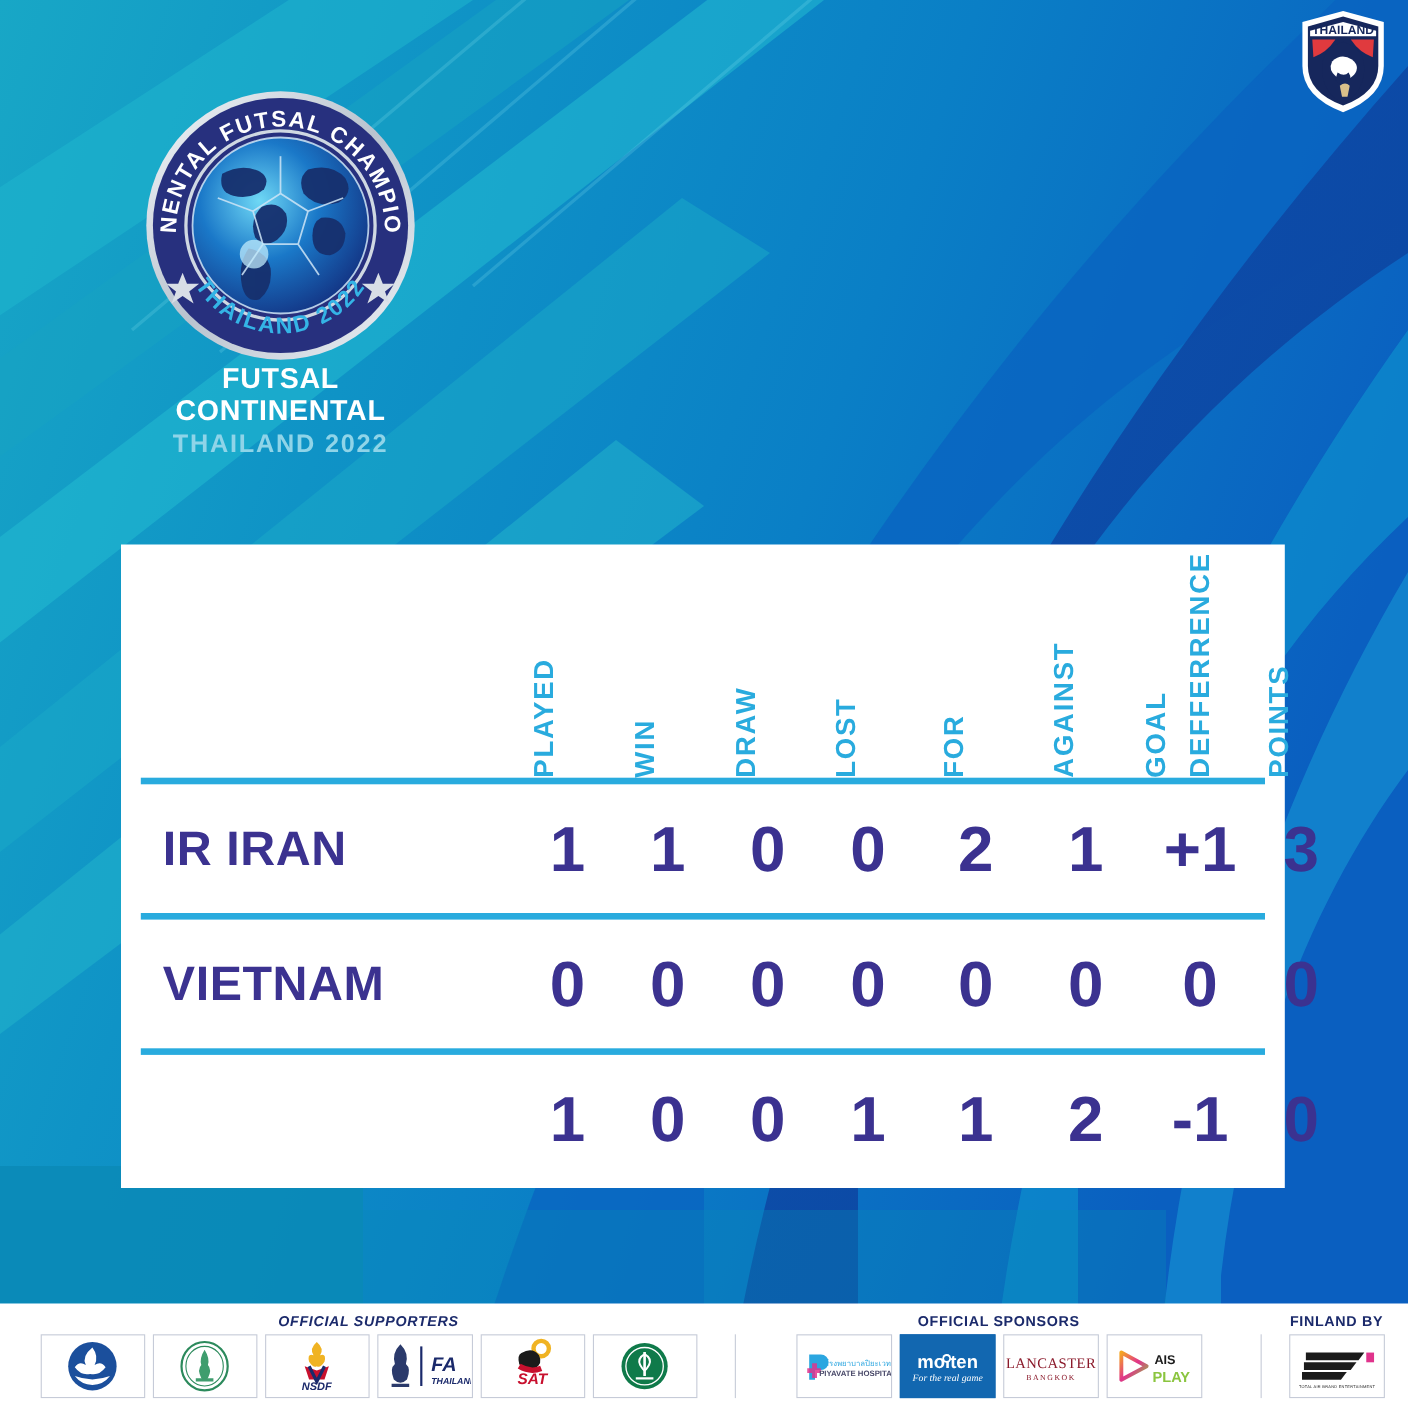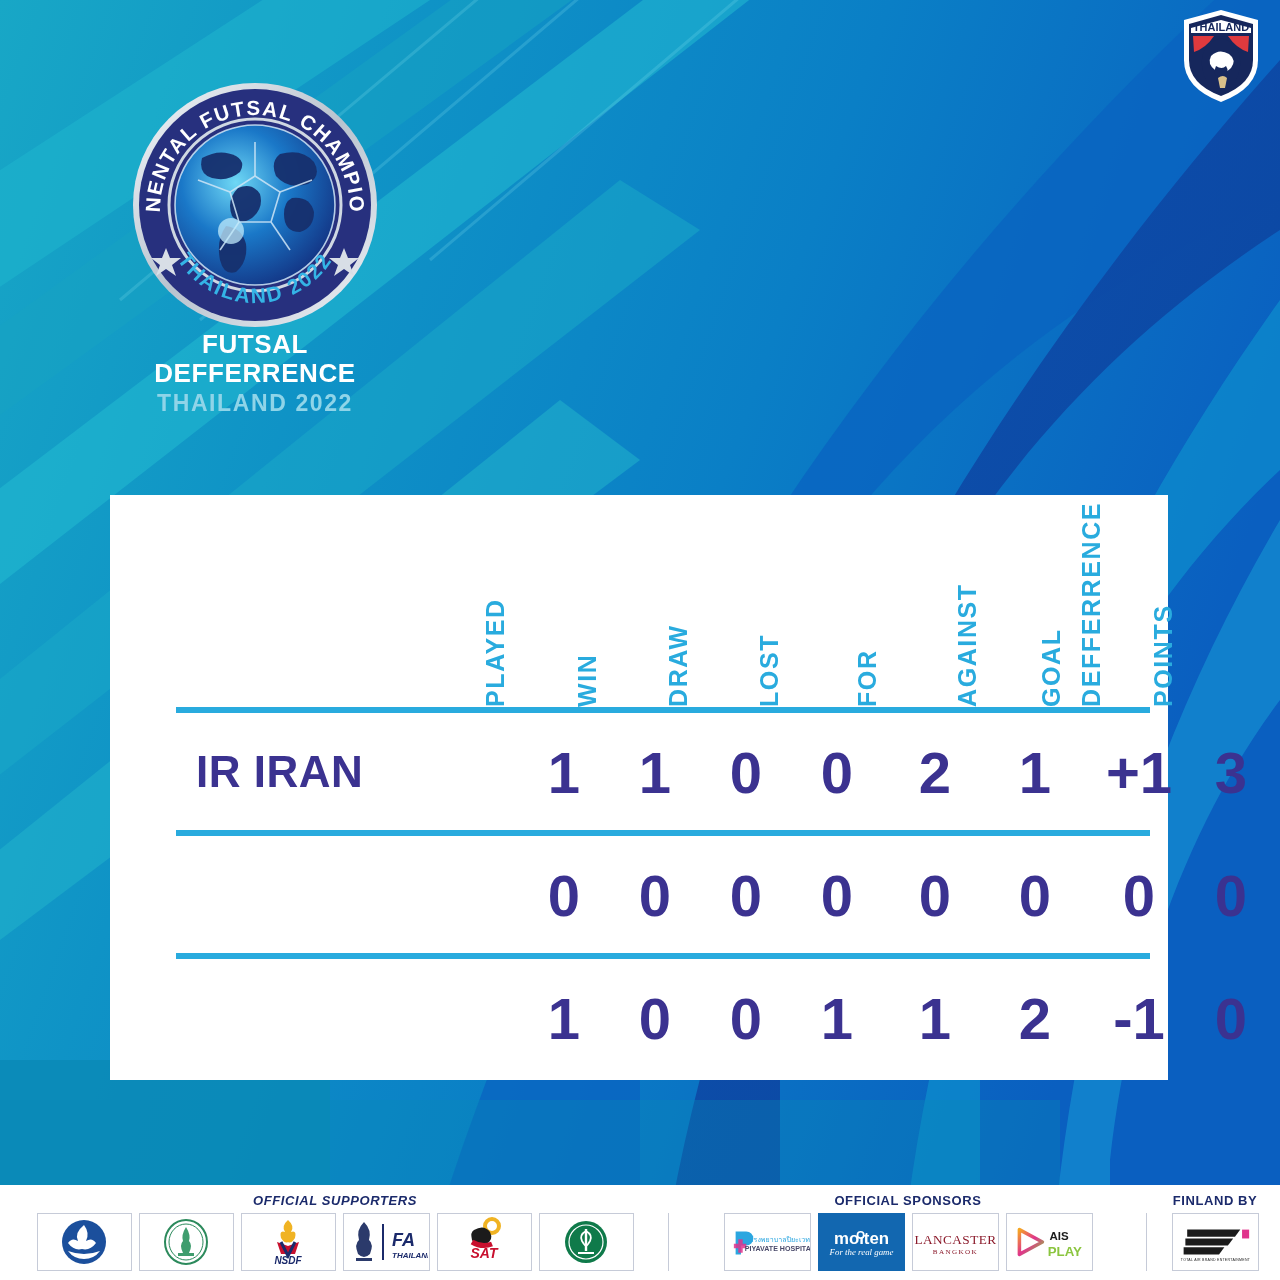--- a/index.html
+++ b/index.html
@@ -43,21 +43,21 @@
   }
   .thead { position:relative; height:212px; }
   .th {
     position:absolute; bottom:0;
     color:#29abde; font-size:25px; font-weight:bold; letter-spacing:1.6px;
     white-space:nowrap;
     transform-origin:left bottom;
     transform:rotate(-90deg);
   }
 
-  .rows { position:absolute; left:0; top:212px; width:1058px;padding-left:48px; }
+  .rows { position:absolute; left:0; top:212px; width:1058px; }
   .divider { height:6px; background:#29abde; margin:0 18px; }
   .row { position:relative; height:117px; }
   .team {
     position:absolute; left:38px; top:50%; transform:translateY(-50%);
     color:#3b3290; font-size:44px; font-weight:bold; letter-spacing:0.5px;
     white-space:nowrap;
   }
   .num {
     position:absolute; top:50%; transform:translate(-50%,-50%);
     color:#3b3290; font-size:58px; font-weight:bold;
@@ -178,21 +178,21 @@
       <text font-family="Liberation Sans, sans-serif" font-size="21" font-weight="bold" fill="#34b4e6" letter-spacing="2">
         <textPath href="#arcBot" startOffset="50%" text-anchor="middle">THAILAND 2022</textPath>
       </text>
 
       <g fill="#d8dee6">
         <polygon points="36,168 40,178 51,178 42,185 46,196 36,189 26,196 30,185 21,178 32,178"></polygon>
         <polygon points="214,168 218,178 229,178 220,185 224,196 214,189 204,196 208,185 199,178 210,178"></polygon>
       </g>
     </svg>
 
-    <div class="logo-l2">FUTSAL DEFFERRENCE</div>
+    <div class="logo-l2">FUTSAL CONTINENTAL</div>
     <div class="logo-l3">THAILAND 2022</div>
   </div>
 
 
   <svg class="fa-badge" viewBox="0 0 82 96">
     <path d="M 41 2 L 78 12 L 78 52 Q 78 80 41 94 Q 4 80 4 52 L 4 12 Z" fill="#ffffff"></path>
     <path d="M 41 7 L 73 16 L 73 52 Q 73 76 41 88 Q 9 76 9 52 L 9 16 Z" fill="#16275c"></path>
     <path d="M 41 25 L 71 25 L 71 20 L 41 12 L 11 20 L 11 25 Z" fill="#ffffff"></path>
     <text x="41" y="23" text-anchor="middle" font-family="Liberation Sans, sans-serif" font-size="11" font-weight="bold" fill="#16275c">THAILAND</text>
     <path d="M 13 28 L 34 28 Q 26 40 14 44 Z" fill="#e03a3e"></path>
@@ -228,20 +228,21 @@
       <div class="num" style="left:588px;">0</div>
       <div class="num" style="left:679px;">0</div>
       <div class="num" style="left:777px;">2</div>
       <div class="num" style="left:877px;">1</div>
       <div class="num" style="left:981px;">+1</div>
       <div class="num" style="left:1073px;">3</div>
     </div>
 
     <div class="divider"></div>
     <div class="row">
+      <div class="team">VIETNAM</div>
       <div class="num" style="left:406px;">0</div>
       <div class="num" style="left:497px;">0</div>
       <div class="num" style="left:588px;">0</div>
       <div class="num" style="left:679px;">0</div>
       <div class="num" style="left:777px;">0</div>
       <div class="num" style="left:877px;">0</div>
       <div class="num" style="left:981px;">0</div>
       <div class="num" style="left:1073px;">0</div>
     </div>
 

